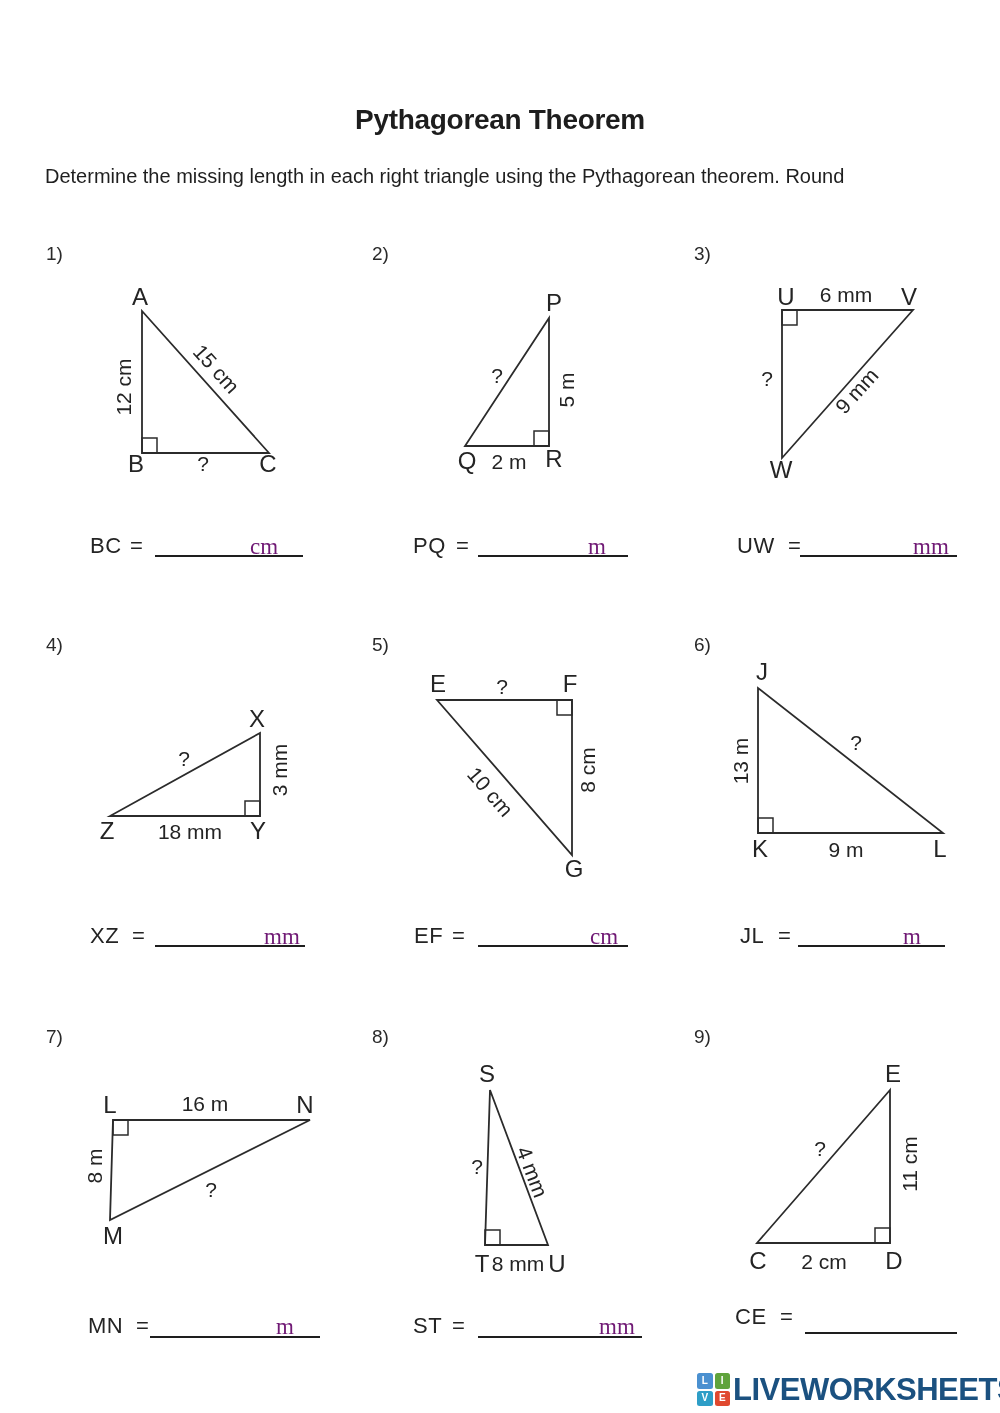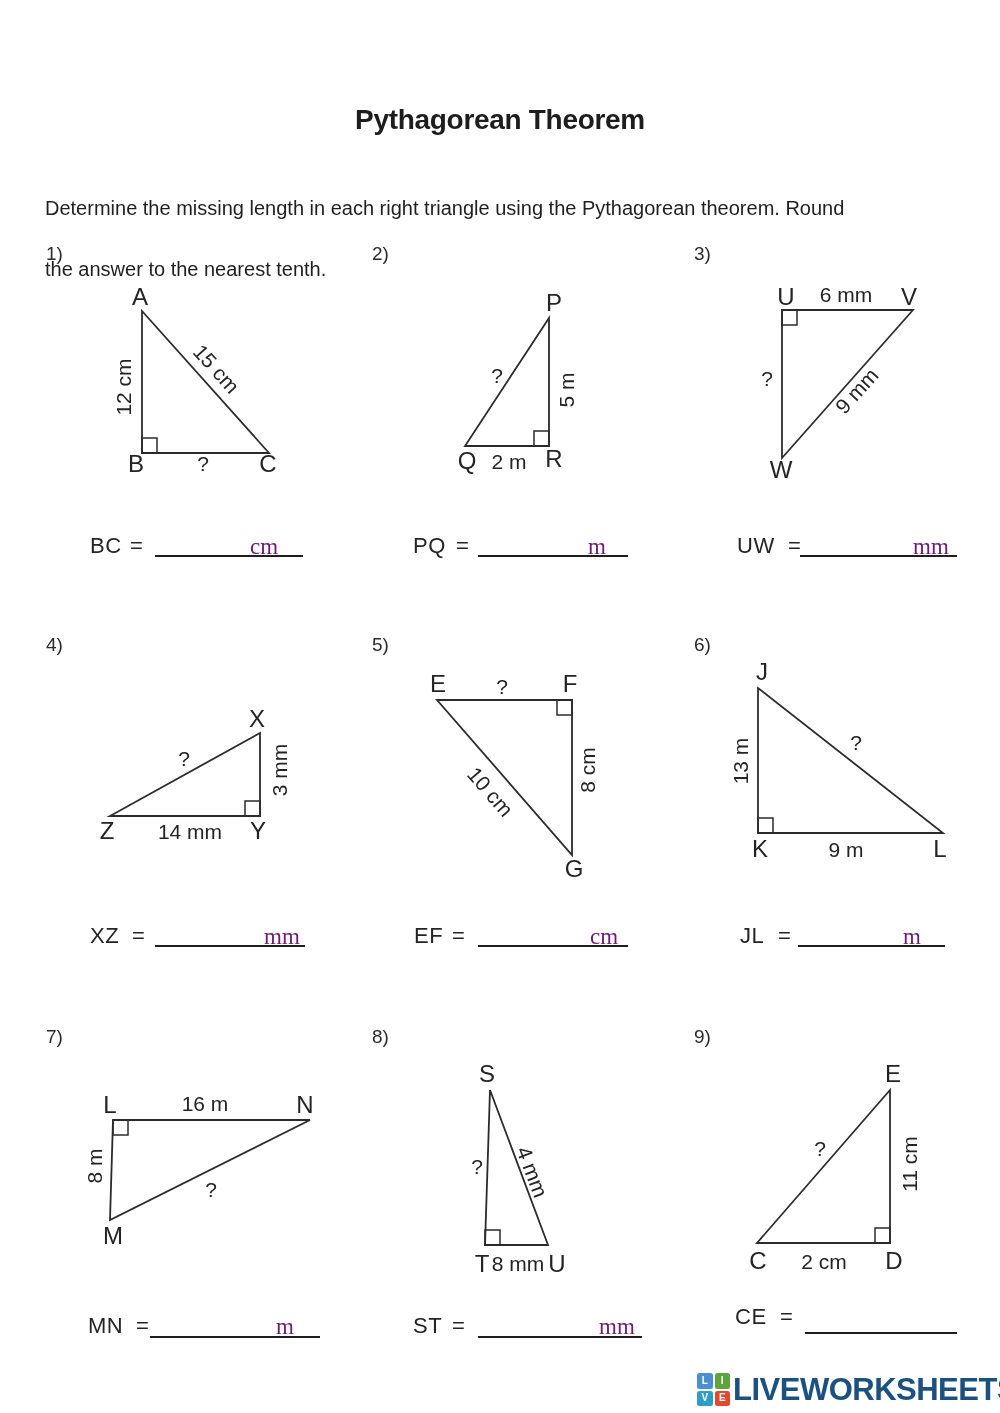--- a/index.html
+++ b/index.html
@@ -9,21 +9,21 @@
     font-family:"Liberation Sans", sans-serif; color:#232323; overflow:hidden;
   }
   .title {
     position:absolute; left:0; right:0; top:104px; text-align:center;
     font-size:28px; font-weight:bold; color:#1d1d1d; letter-spacing:-0.3px;
   }
   .instr {
     position:absolute; left:45px; top:162px; width:920px;
     font-size:20px; line-height:29px; color:#1f1f1f;
   }
-  .instr span { display:block;margin-top:32px; }
+  .instr span { display:block; }
   .pnum { position:absolute; font-size:19px; color:#2a2a2a; }
   .lbl {
     position:absolute; white-space:nowrap; font-size:21px; color:#242424;
     transform:translate(-50%,-50%);
   }
   .vlabel { font-size:24px; }
   .qmark { font-size:21px; }
   .tri { position:absolute; overflow:visible; }
   .tri polygon, .tri rect { fill:none; stroke:#2b2b2b; stroke-width:1.8px; }
   .tri rect { stroke-width:1.5px; }
@@ -52,21 +52,20 @@
   }
 </style>
 </head>
 <body>
 
 <div id="page">
 
   <div class="title">Pythagorean Theorem</div>
   <div class="instr">
     <span>Determine the missing length in each right triangle using the Pythagorean theorem. Round</span>
-    <span>the answer to the nearest tenth.</span>
   </div>
 
   <span class="pnum" style="left:46px;top:243px;position:absolute">1)</span>
   <svg class="tri" style="left:135px;top:305px" width="145" height="155">
     <polygon points="7,6 7,148 134,148"></polygon>
     <rect x="7" y="133" width="15" height="15"></rect>
   </svg>
   <span class="lbl vlabel" style="left:140px;top:297px">A</span>
   <span class="lbl vlabel" style="left:136px;top:464px">B</span>
   <span class="lbl vlabel" style="left:268px;top:464px">C</span>
@@ -112,21 +111,21 @@
 
   <span class="pnum" style="left:46px;top:634px;position:absolute">4)</span>
   <svg class="tri" style="left:103px;top:726px" width="165" height="100">
     <polygon points="157,7 157,90 7,90"></polygon>
     <rect x="142" y="75" width="15" height="15"></rect>
   </svg>
   <span class="lbl vlabel" style="left:257px;top:719px">X</span>
   <span class="lbl vlabel" style="left:258px;top:831px">Y</span>
   <span class="lbl vlabel" style="left:107px;top:831px">Z</span>
   <span class="lbl" style="left:280px;top:770px;transform:translate(-50%,-50%) rotate(-90deg)">3 mm</span>
-  <span class="lbl" style="left:190px;top:832px">14 mm</span>
+  <span class="lbl" style="left:190px;top:832px">18 mm</span>
   <span class="lbl qmark" style="left:184px;top:759px">?</span>
   <span class="ansname" style="left:90px;top:936px">XZ</span>
   <span class="ansname" style="left:132px;top:936px">=</span>
   <div class="ansline" style="left:155px;top:0;width:150px;height:947px"></div>
   <span class="ansunit" style="left:282px;top:938px">mm</span>
 
   <span class="pnum" style="left:372px;top:634px;position:absolute">5)</span>
   <svg class="tri" style="left:430px;top:693px" width="150" height="170">
     <polygon points="7,7 142,7 142,162"></polygon>
     <rect x="127" y="7" width="15" height="15"></rect>

